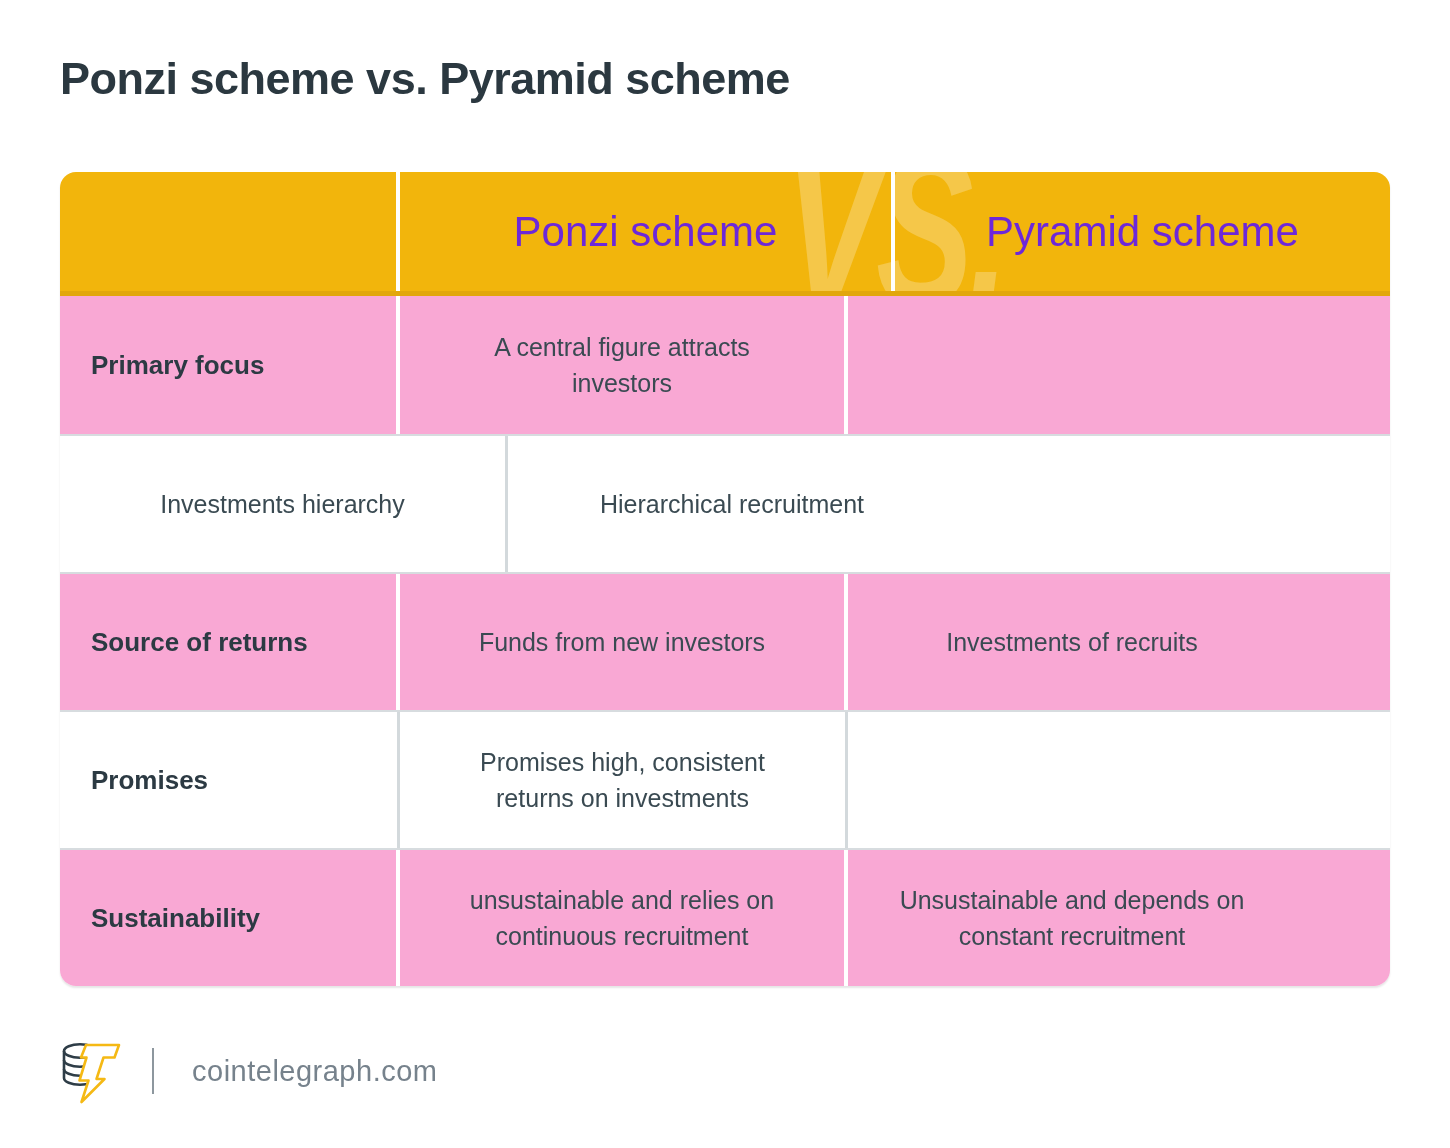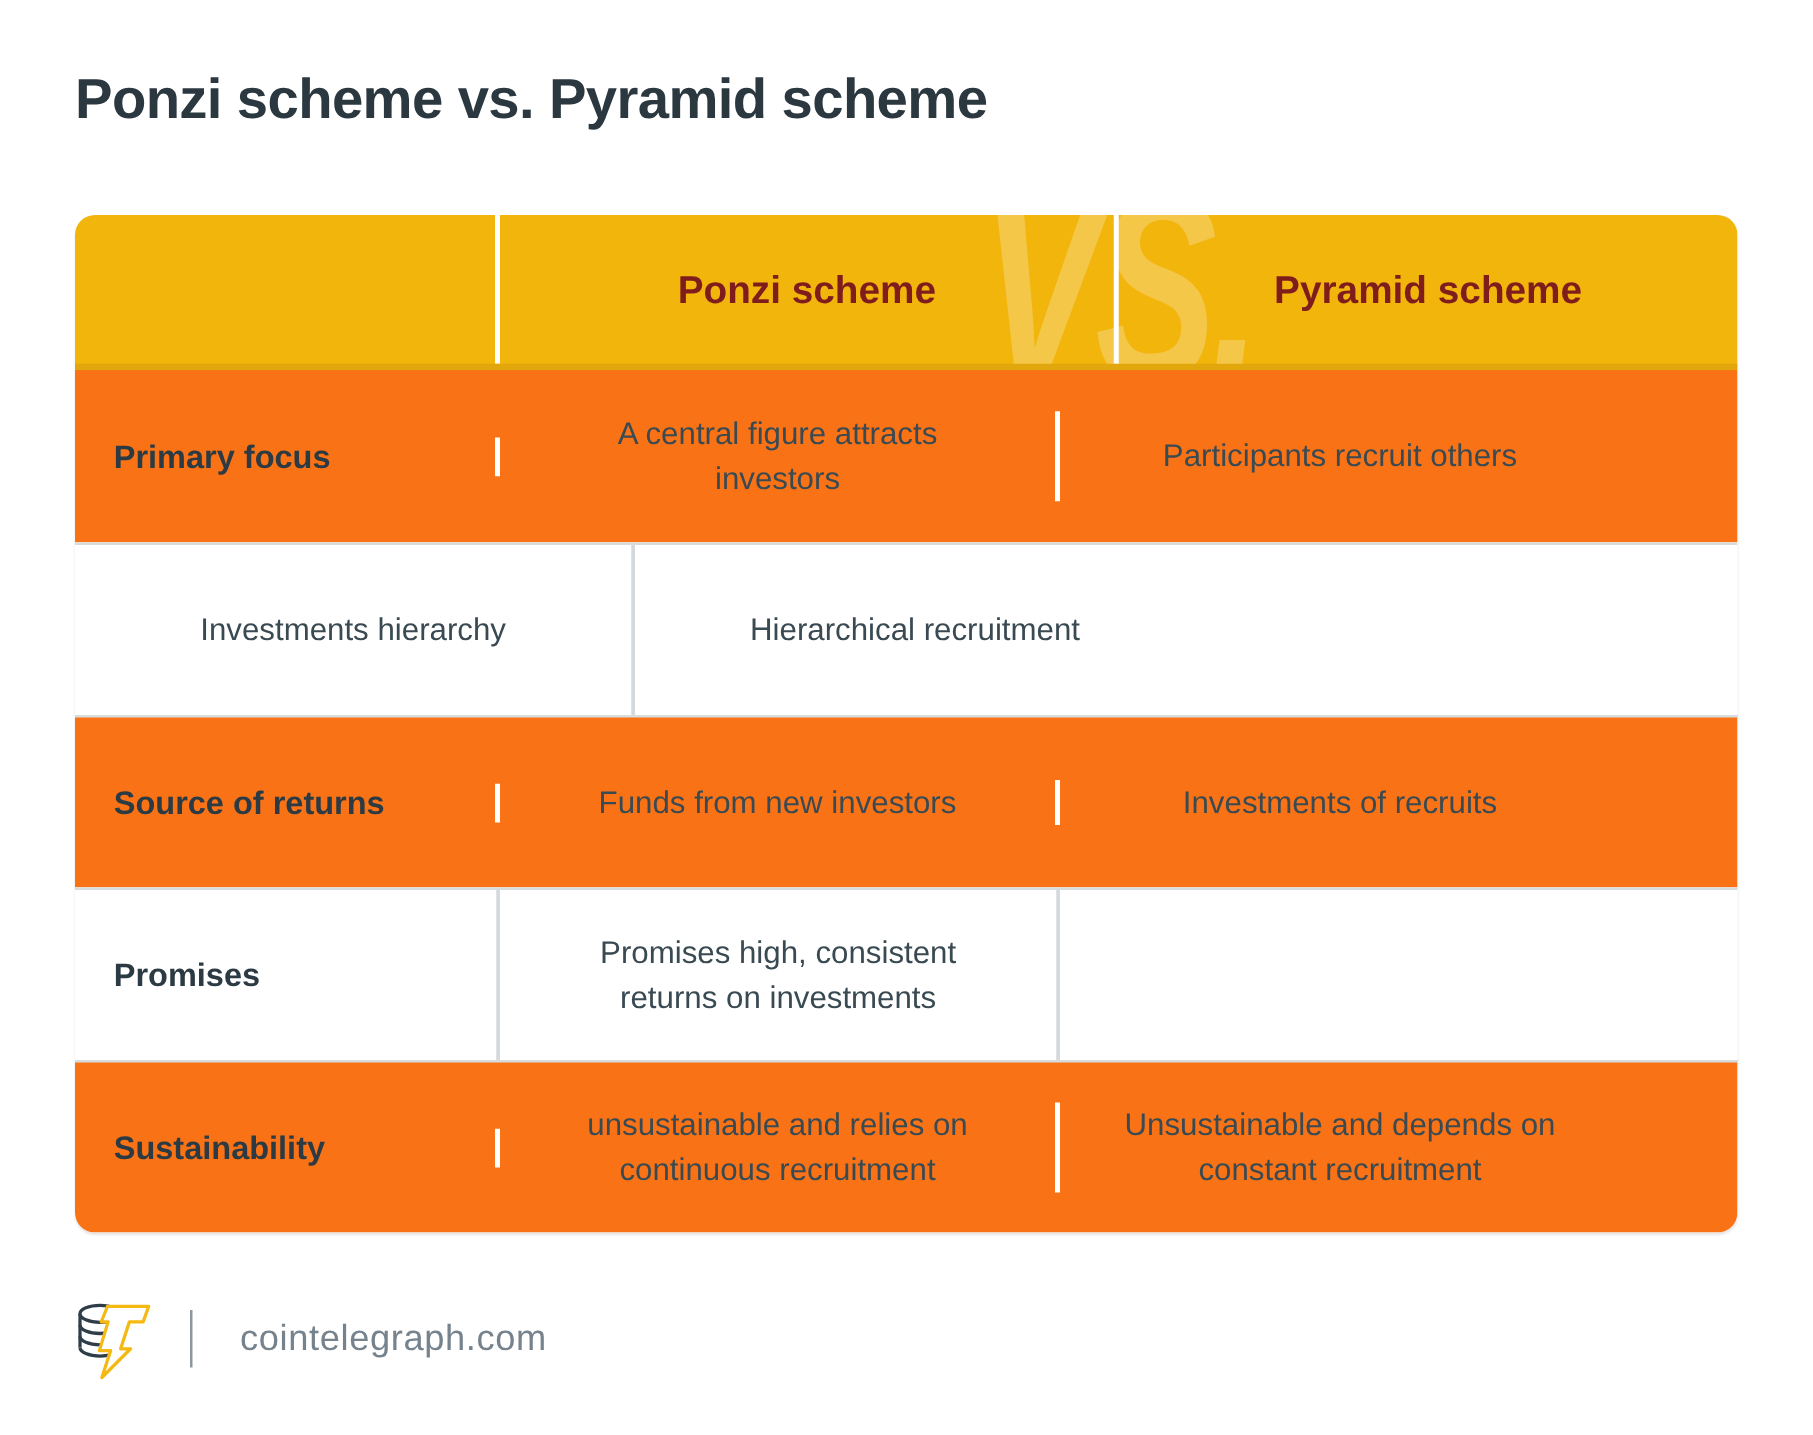--- a/index.html
+++ b/index.html
@@ -42,23 +42,23 @@
     background: #F2B50C;
     border-bottom: 5px solid #E2A70C;
     display: flex;
     overflow: hidden;
   }
   .thead .hc { display: flex; align-items: center; justify-content: center; position: relative; }
   .h1 { width: 340px; border-right: 4px solid #ffffff; }
   .h2 { width: 495px; border-right: 4px solid #ffffff; }
   .h3 { width: 495px; }
   .head-label {
-    color: #7f1d1d;
-    font-size: 31px;
-    font-weight: 700;
+    color: #6d28d9;
+    font-size: 42px;
+    font-weight: 400;
     z-index: 2;
   }
   .watermark {
     position: absolute;
     left: 724px;
     top: -50px;
     font-size: 215px;
     font-weight: 700;
     font-style: italic;
     line-height: 1;
@@ -67,21 +67,21 @@
     transform: scaleX(0.68);
     transform-origin: left top;
     white-space: nowrap;
     z-index: 1;
     user-select: none;
   }
 
   
   .trow { display: flex; height: 138px; }
   .trow + .trow { border-top: 2px solid #D7DCDF; }
-  .trow.gray  { background: #f97316; align-items: center; }
+  .trow.gray  { background: #f9a8d4; }
   .trow.white { background: #ffffff; }
 
   .trow .c1 {
     width: 340px;
     display: flex;
     align-items: center;
     padding-left: 31px;
     font-size: 26px;
     font-weight: 700;
     color: #2C3A43;
@@ -139,21 +139,20 @@
         <span class="head-label">Ponzi scheme</span>
       </div>
       <div class="hc h3">
         <span class="head-label">Pyramid scheme</span>
       </div>
     </div>
 
     <div class="trow gray">
       <div class="c1">Primary focus</div>
       <div class="c2">A central figure attracts investors</div>
-      <div class="c3">Participants recruit others</div>
     </div>
 
     <div class="trow white">
       <div class="c2">Investments hierarchy</div>
       <div class="c3">Hierarchical recruitment</div>
     </div>
 
     <div class="trow gray">
       <div class="c1">Source of returns</div>
       <div class="c2">Funds from new investors</div>

